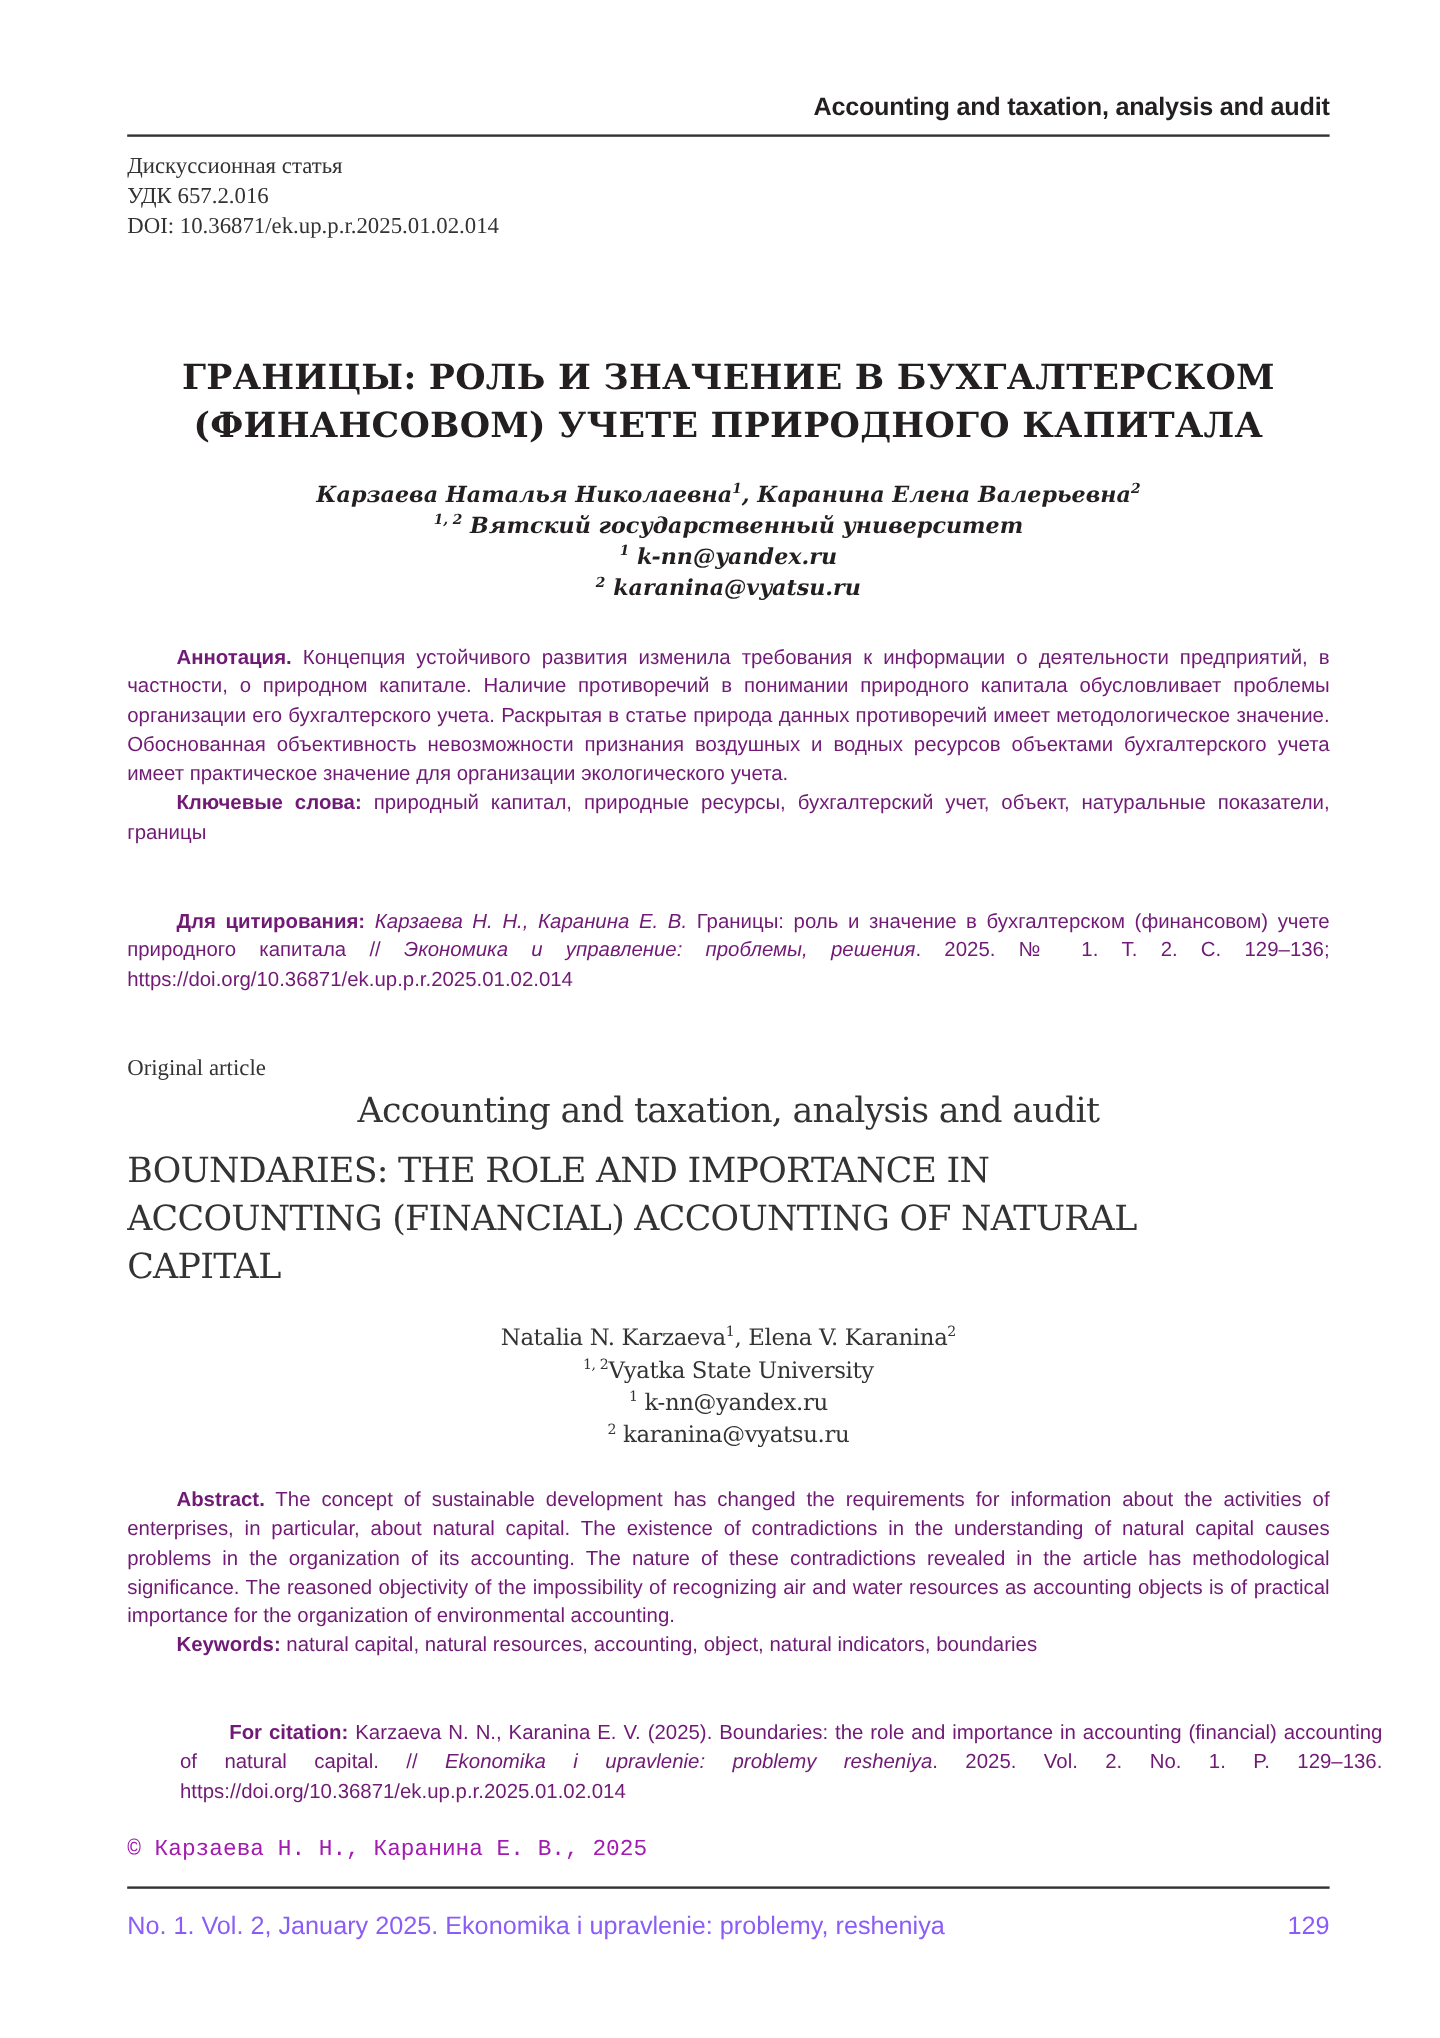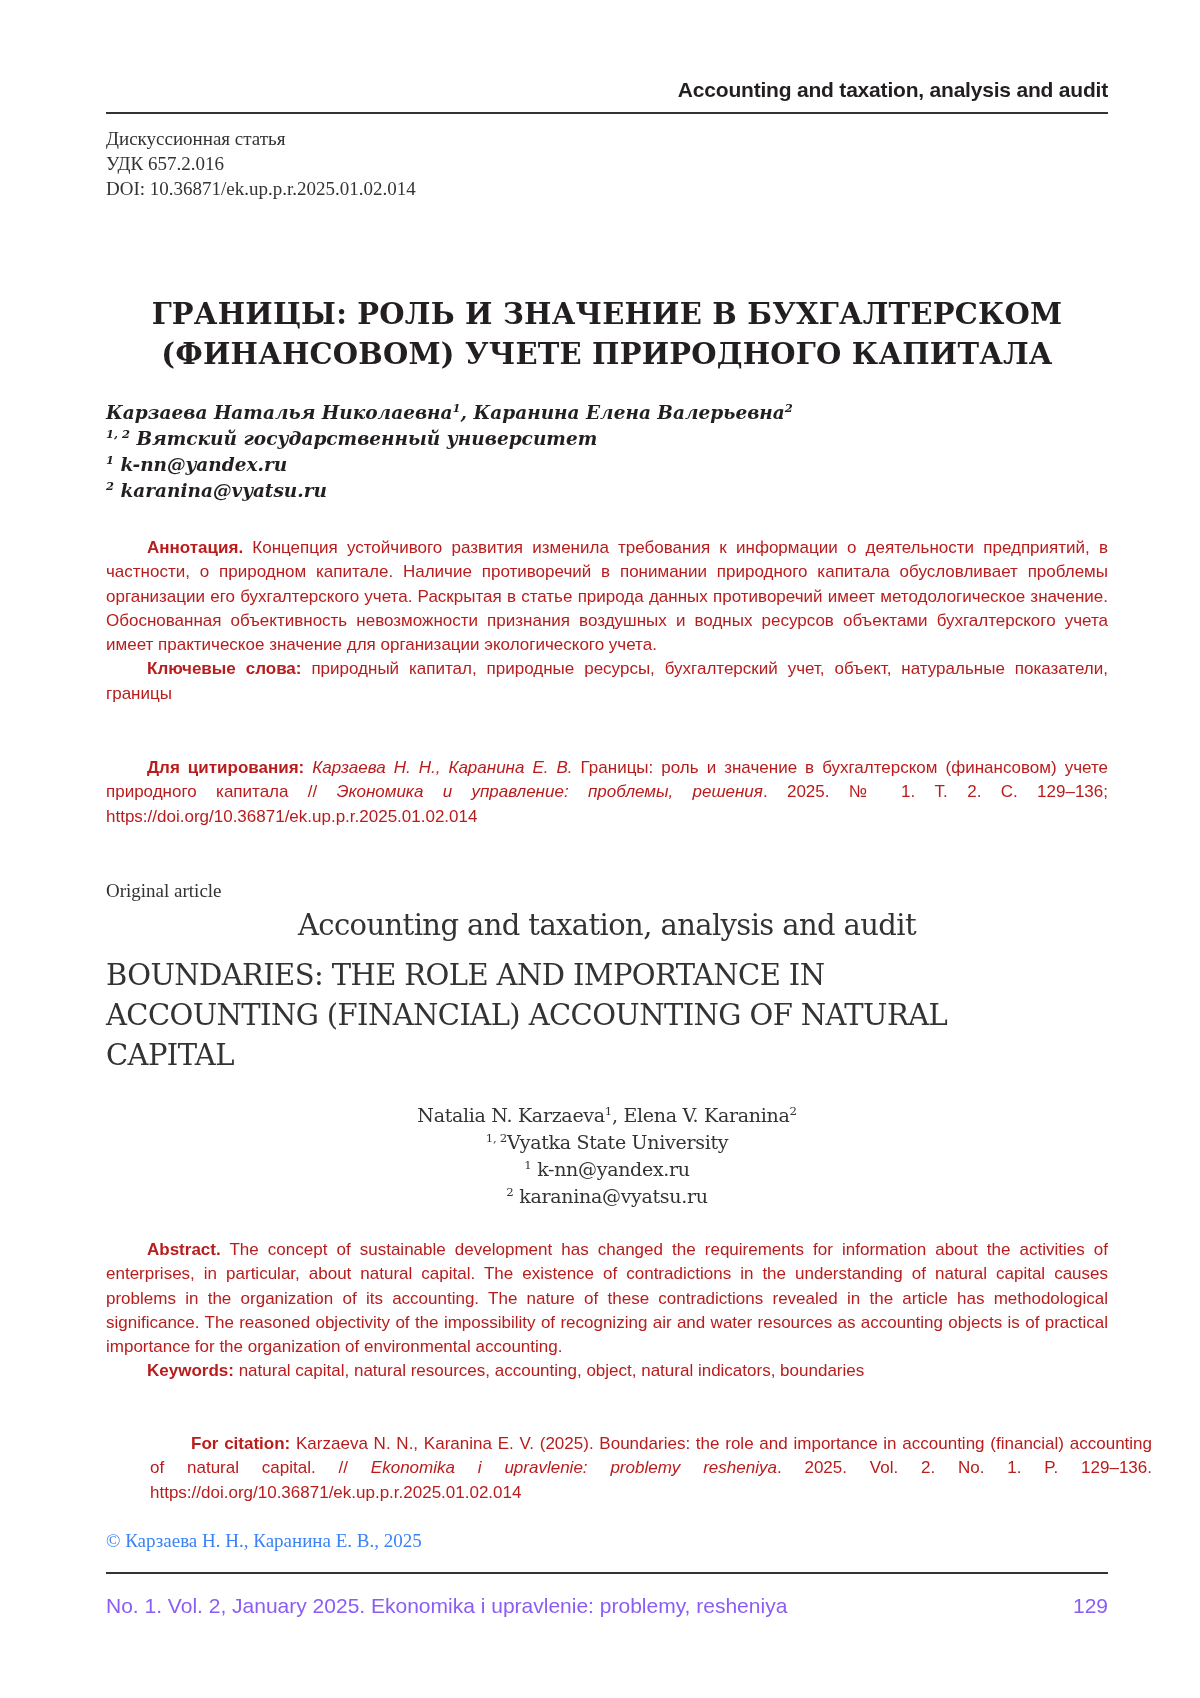--- a/index.html
+++ b/index.html
@@ -9,45 +9,45 @@
       font-family: "Liberation Sans", sans-serif; font-weight: bold; font-size: 21px; letter-spacing: -0.2px;
     }
     .rule { position: absolute; left: 106px; width: 1002px; height: 2px; background: #333; }
     .meta { position: absolute; left: 106px; top: 126px; font-family: "Liberation Serif", serif; font-size: 19px; line-height: 25px; color: #333; }
     .meta div { white-space: nowrap; }
     .ru-title {
       position: absolute; left: 106px; top: 294px; width: 1002px; text-align: center;
       font-family: "DejaVu Serif", serif; font-weight: bold; font-size: 29px; line-height: 40px; letter-spacing: 0.2px;
     }
     .ru-authors {
-      position: absolute; left: 106px; top: 400px; width: 1002px; text-align: left;
+      position: absolute; left: 106px; top: 400px; width: 1002px; text-align: center;
       font-family: "DejaVu Serif", serif; font-weight: bold; font-style: italic; font-size: 18.5px; line-height: 26px;
     }
     sup { font-size: 0.62em; vertical-align: super; line-height: 0; }
     .block {
       position: absolute; left: 106px; width: 1002px;
       font-family: "Liberation Sans", sans-serif; font-size: 17px; line-height: 24.3px; text-align: justify;
-      color: #b91c1c;
+      color: #701a75;
     }
     .block p { margin: 0; text-indent: 41px; }
     .block b { font-weight: bold; }
     .orig { position: absolute; left: 106px; top: 880px; font-family: "Liberation Serif", serif; font-size: 19px; color: #333; }
     .en-section {
       position: absolute; left: 106px; top: 905px; width: 1002px; text-align: center;
       font-family: "DejaVu Serif", serif; font-size: 29px; line-height: 40px; color: #333; letter-spacing: -0.6px;
     }
     .en-title {
       position: absolute; left: 106px; top: 955px; width: 1002px; text-align: left;
       font-family: "DejaVu Serif", serif; font-size: 29px; line-height: 40px; color: #333; letter-spacing: -0.6px;
     }
     .en-authors {
       position: absolute; left: 106px; top: 1102px; width: 1002px; text-align: center;
       font-family: "DejaVu Serif", serif; font-size: 19px; line-height: 27px; color: #333; letter-spacing: -0.3px;
     }
-    .copyright { position: absolute; left: 106px; top: 1530px; font-family: Liberation Serif, serif; font-size: 19px; color: #3b82f6; }
+    .copyright { position: absolute; left: 106px; top: 1530px; font-family: Liberation Mono, monospace; font-size: 19px; color: #a21caf; }
     .footer {
       position: absolute; left: 106px; top: 1594px; width: 1002px;
       font-family: "Liberation Sans", sans-serif; font-size: 21px; display: flex; justify-content: space-between; color: #8b5cf6;
     }
     i { font-style: italic; }
   </style>
 </head>
 <body>
 
 <div class="header-section">Accounting and taxation, analysis and audit</div>

